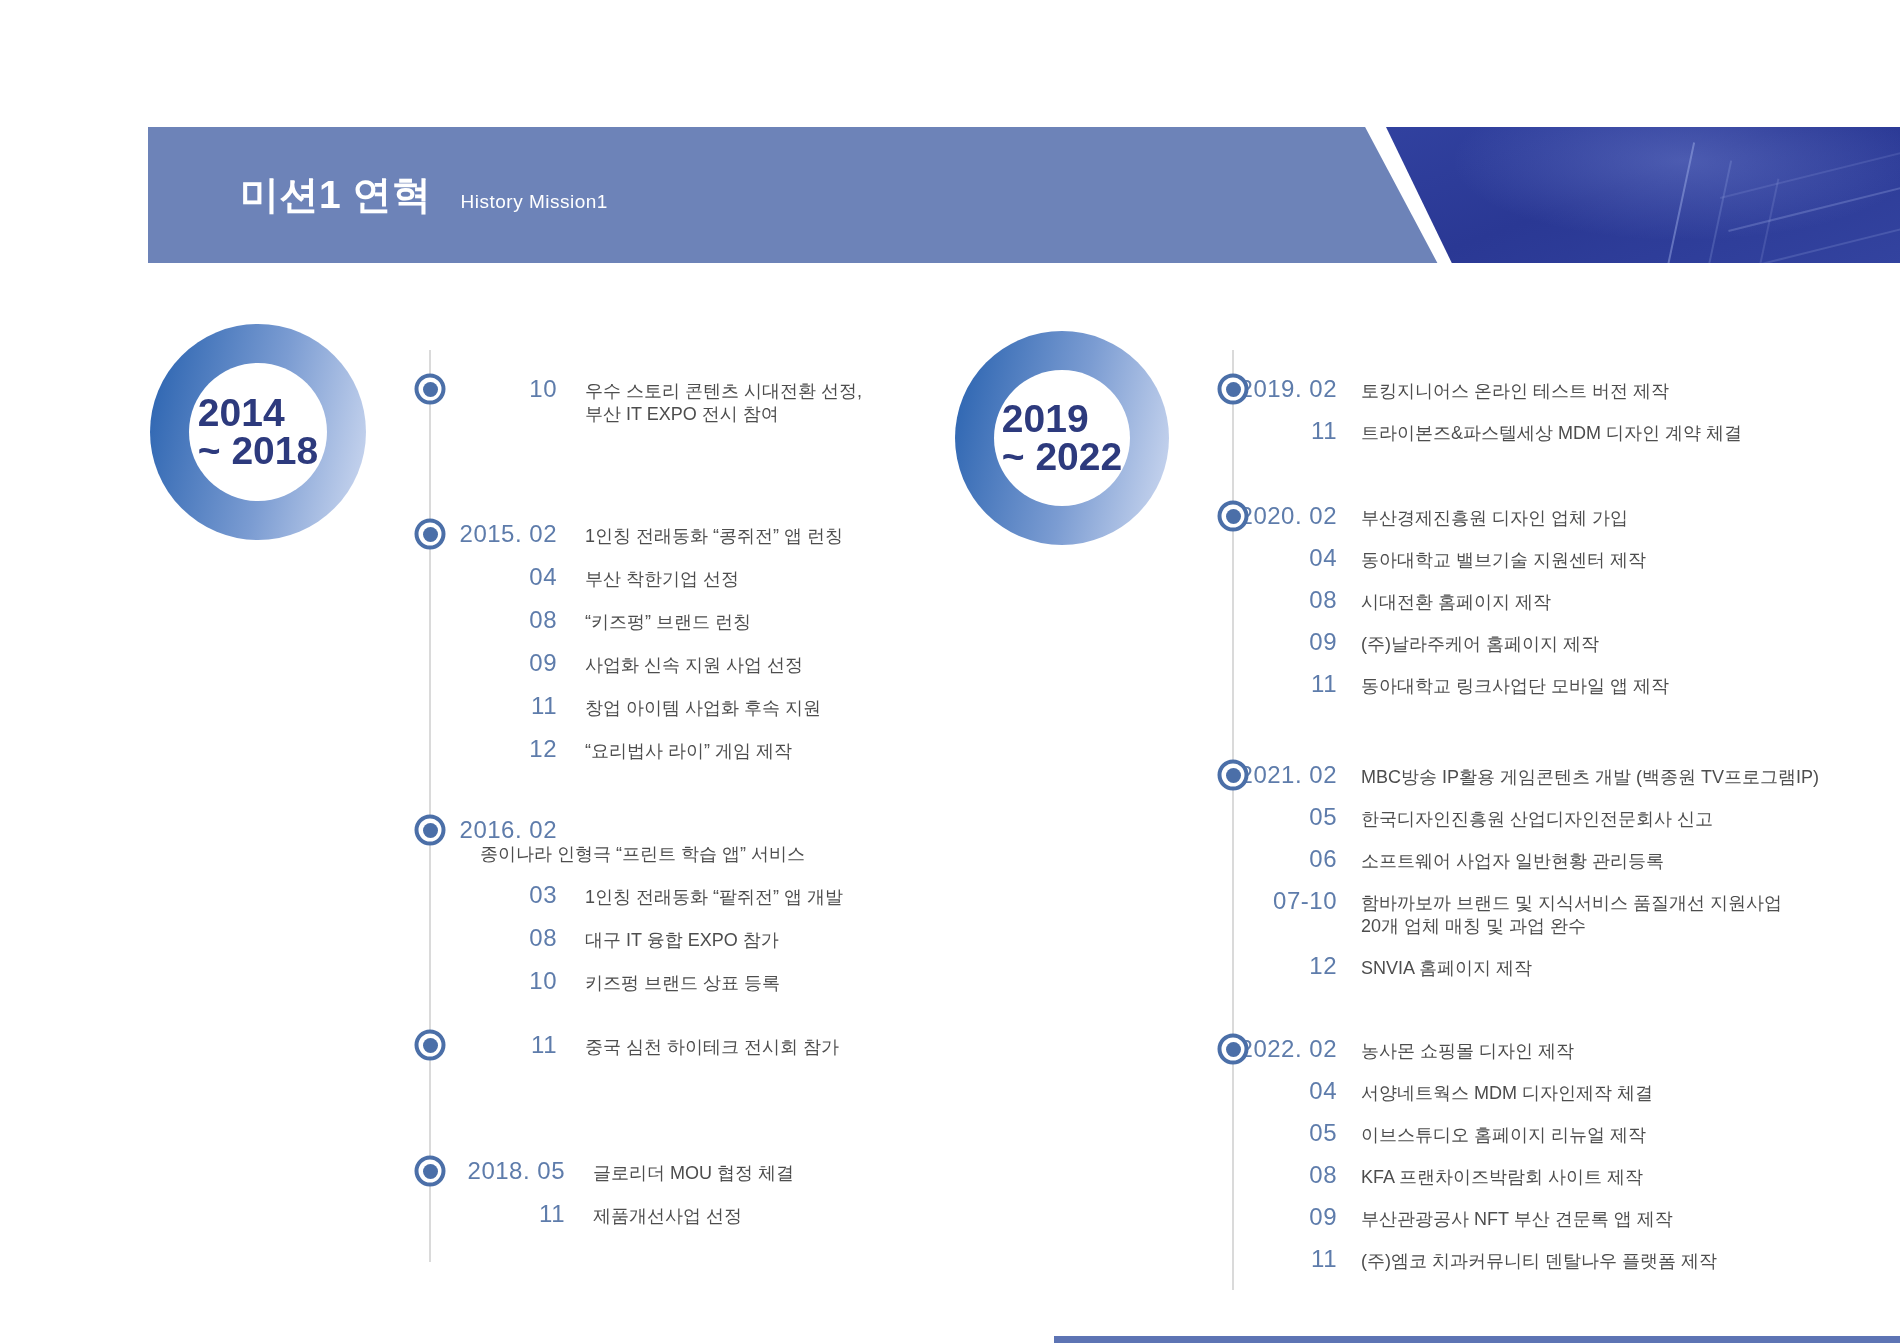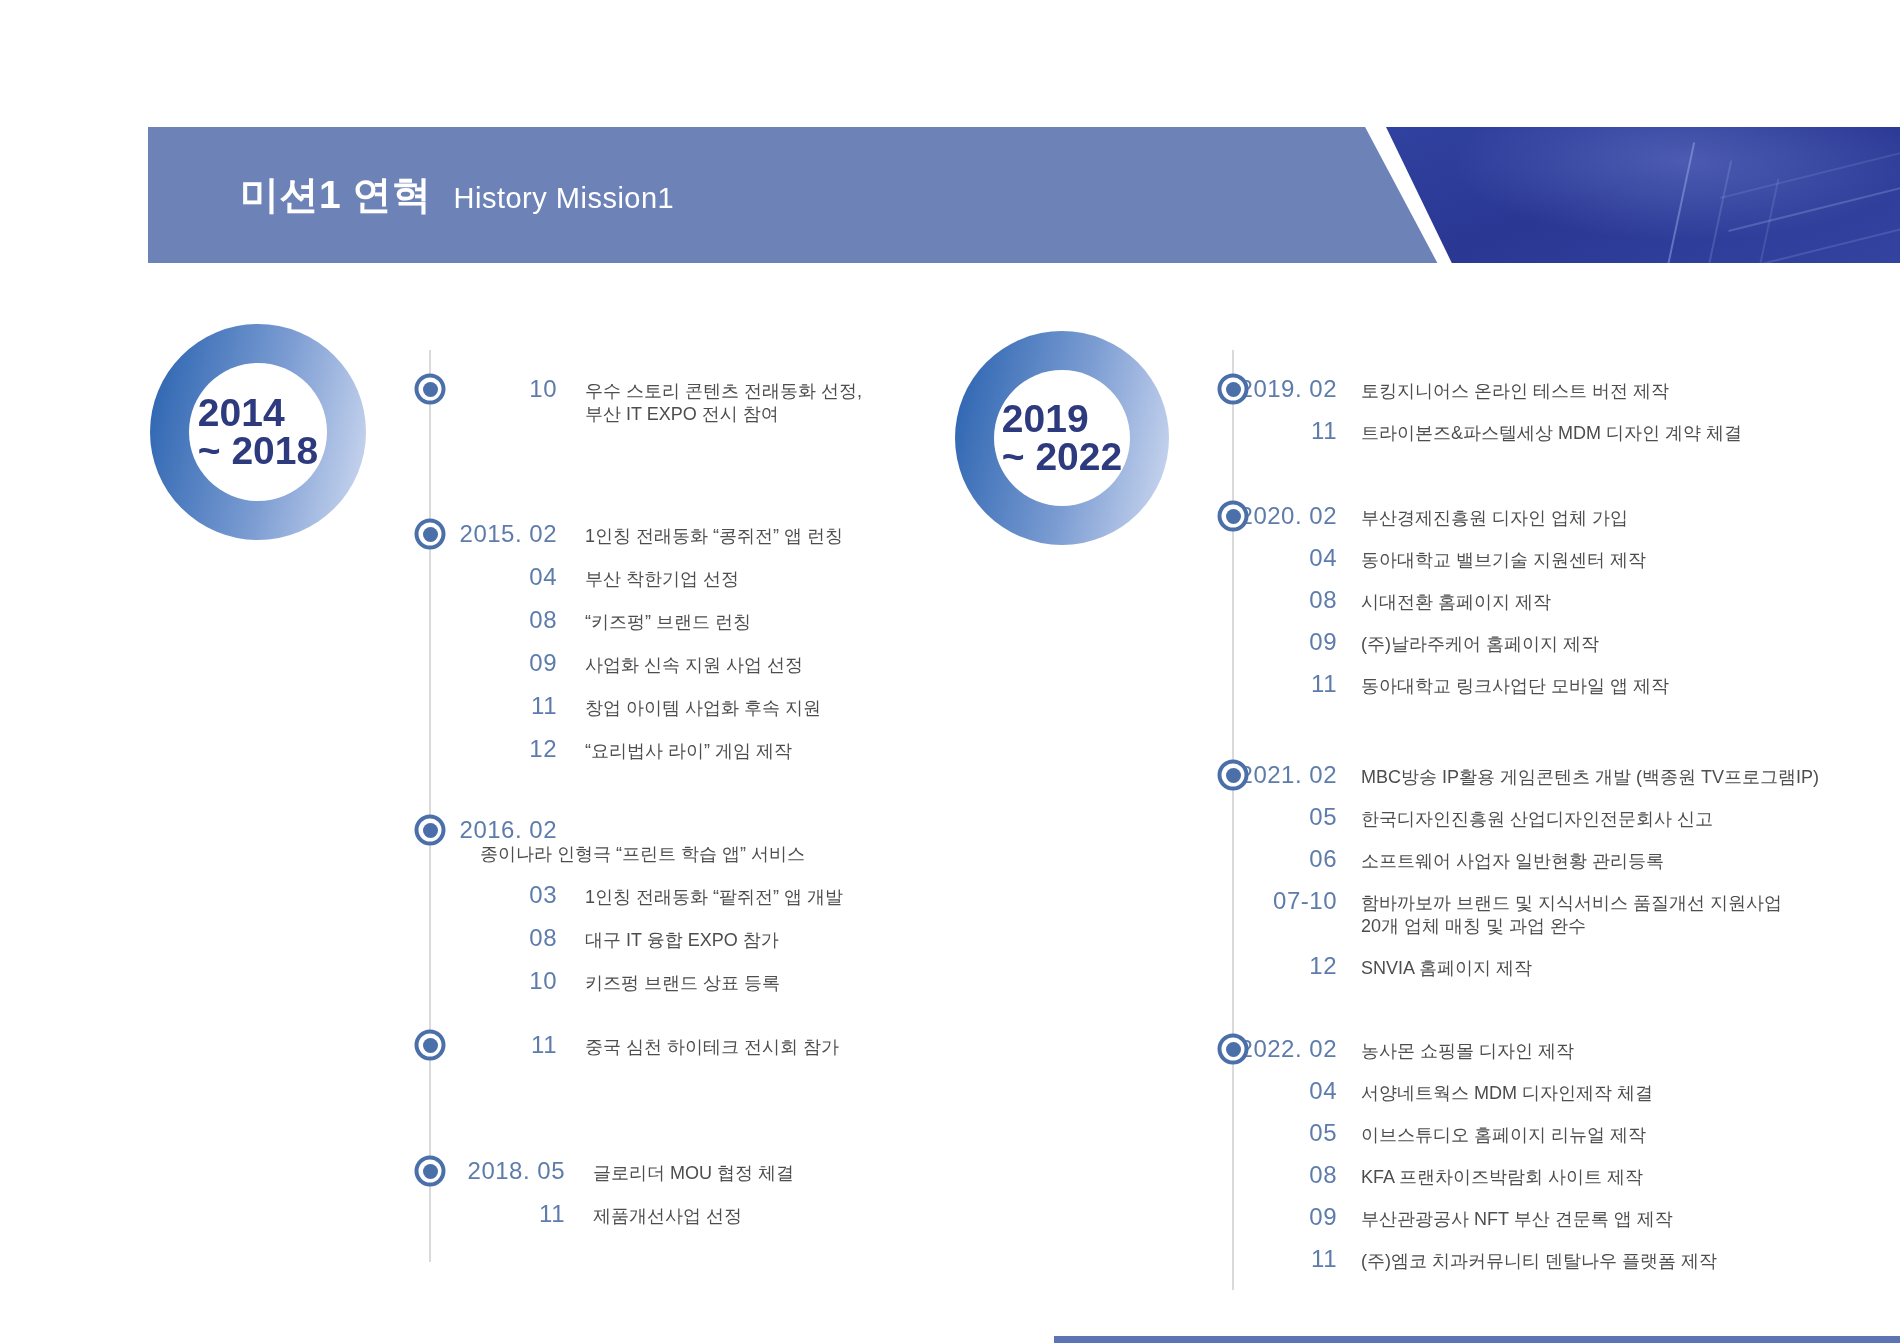--- a/index.html
+++ b/index.html
@@ -10,21 +10,21 @@
 
   
   .banner-band {
     position:absolute; left:148px; top:127px; width:1292px; height:136px;
     background:#6d83b8;
     clip-path:polygon(0 0, 94.2% 0, 99.8% 100%, 0 100%);
     display:flex; align-items:center;
   }
   .banner-titles { display:flex; align-items:baseline; margin-left:92px; }
   .banner-title  { font-size:39px; font-weight:bold; color:#ffffff; letter-spacing:0.5px; }
-  .banner-subtitle { font-size:29px; font-weight:400; color:#ffffff; margin-left:22px; letter-spacing:0.5px; }
+  .banner-subtitle { font-size:19px; font-weight:400; color:#ffffff; margin-left:29px; letter-spacing:0.5px; }
 
   .banner-photo {
     position:absolute; left:1386px; top:127px; width:514px; height:136px;
     background:
       radial-gradient(ellipse at 58% 25%, rgba(140,158,230,0.35), rgba(140,158,230,0) 55%),
       linear-gradient(160deg, #31419f 0%, #2a3894 45%, #33439f 100%);
     clip-path:polygon(0 0, 100% 0, 100% 100%, 12.8% 100%);
   }
   .banner-photo::before {
     content:""; position:absolute; left:57%; top:10%; width:2px; height:100%;
@@ -114,21 +114,21 @@
 
   <div class="t-line l-left"></div>
   <div class="t-line l-right"></div>
 
   <div id="timeline-root">
       <div class="t-dot" style="left: 430px; top: 389px;"></div>
       <div class="t-group" style="left: 452px; top: 376px; width: 540px;">
         <div class="t-row" style="margin-bottom: 16px;">
           <div class="t-label" style="width: 105px;">10</div>
           <div class="t-text" style="padding-left: 28px;">
-            <div>우수 스토리 콘텐츠 전래동화 선정,</div>
+            <div>우수 스토리 콘텐츠 시대전환 선정,</div>
             <div>부산 IT EXPO 전시 참여</div>
           </div>
         </div>
       </div>
       <div class="t-dot" style="left: 430px; top: 534px;"></div>
       <div class="t-group" style="left: 452px; top: 521px; width: 540px;">
         <div class="t-row" style="margin-bottom: 16px;">
           <div class="t-label" style="width: 105px;">2015. 02</div>
           <div class="t-text" style="padding-left: 28px;">
             <div>1인칭 전래동화 “콩쥐전” 앱 런칭</div>

